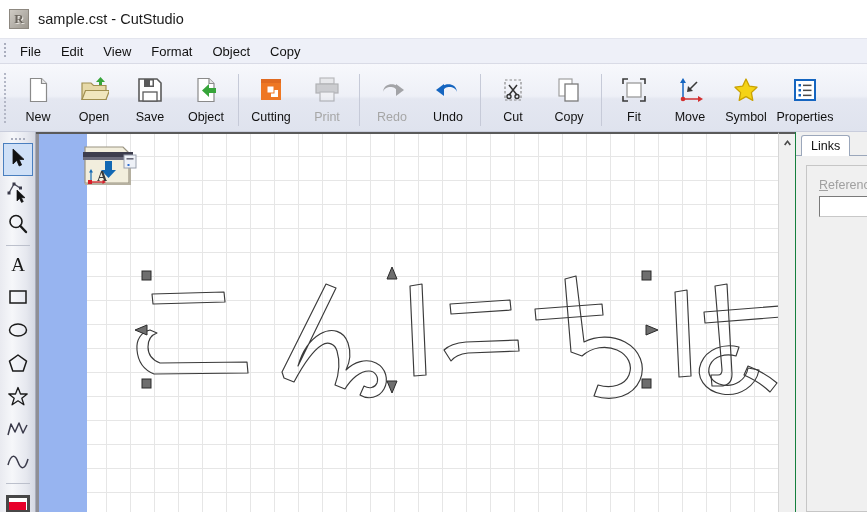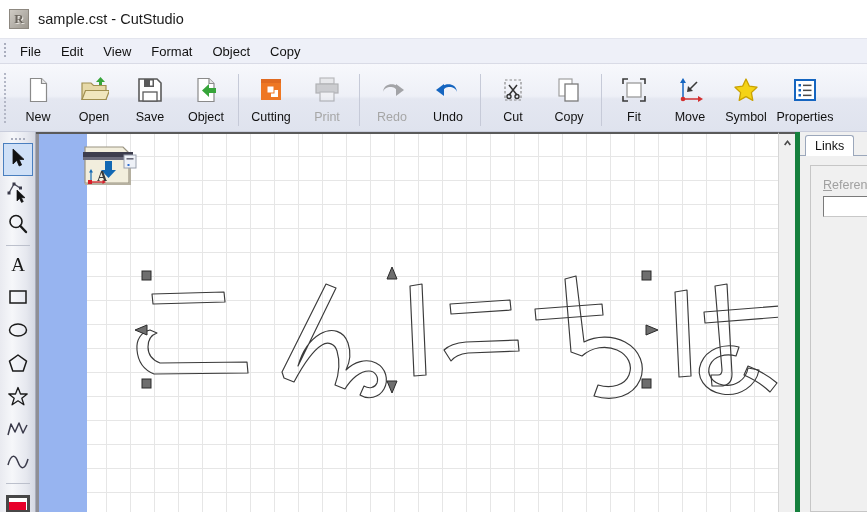--- a/index.html
+++ b/index.html
@@ -314,21 +314,21 @@
     cursor: default;
     flex: 0 0 auto;
   }
   .vscroll-track { flex: 1 1 auto; width: 17px; }
 
   
   .rightpanel {
     width: 72px;
     min-width: 72px;
     background: #737373;
-    border-left: 5px solid #15803d;
+    border-left: 1px solid #15803d;
     box-sizing: border-box;
     display: flex;
     flex-direction: column;
     overflow: hidden;
   }
   .rp-tabs {
     height: 24px;
     min-height: 24px;
     background: #f0f0f0;
     display: flex;

